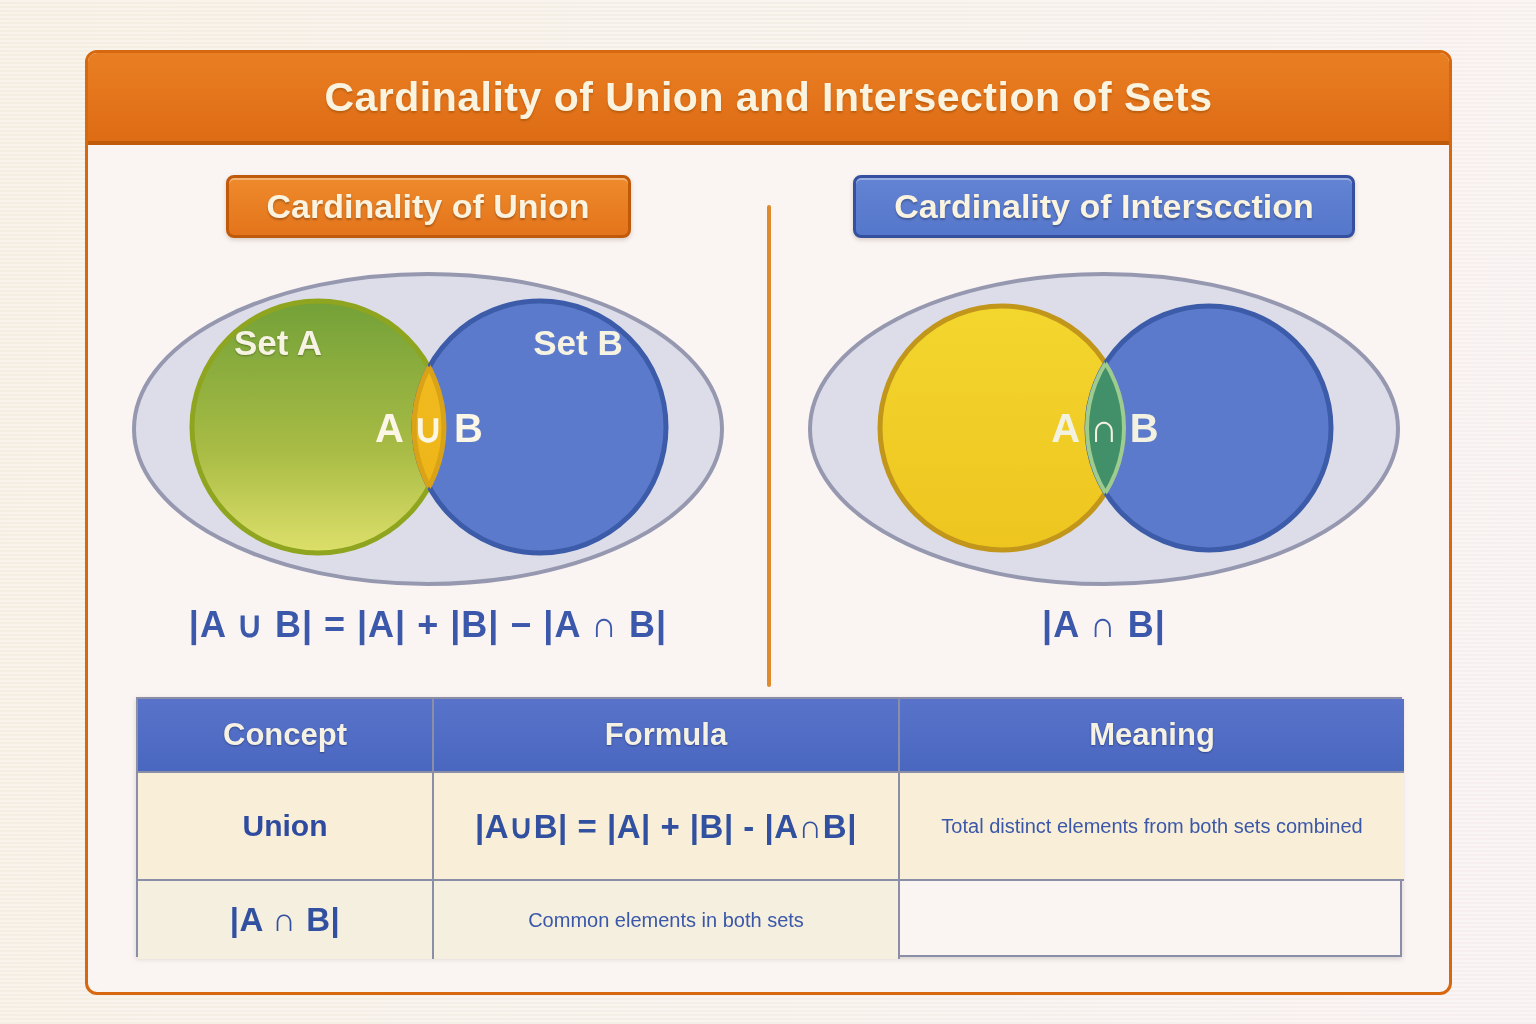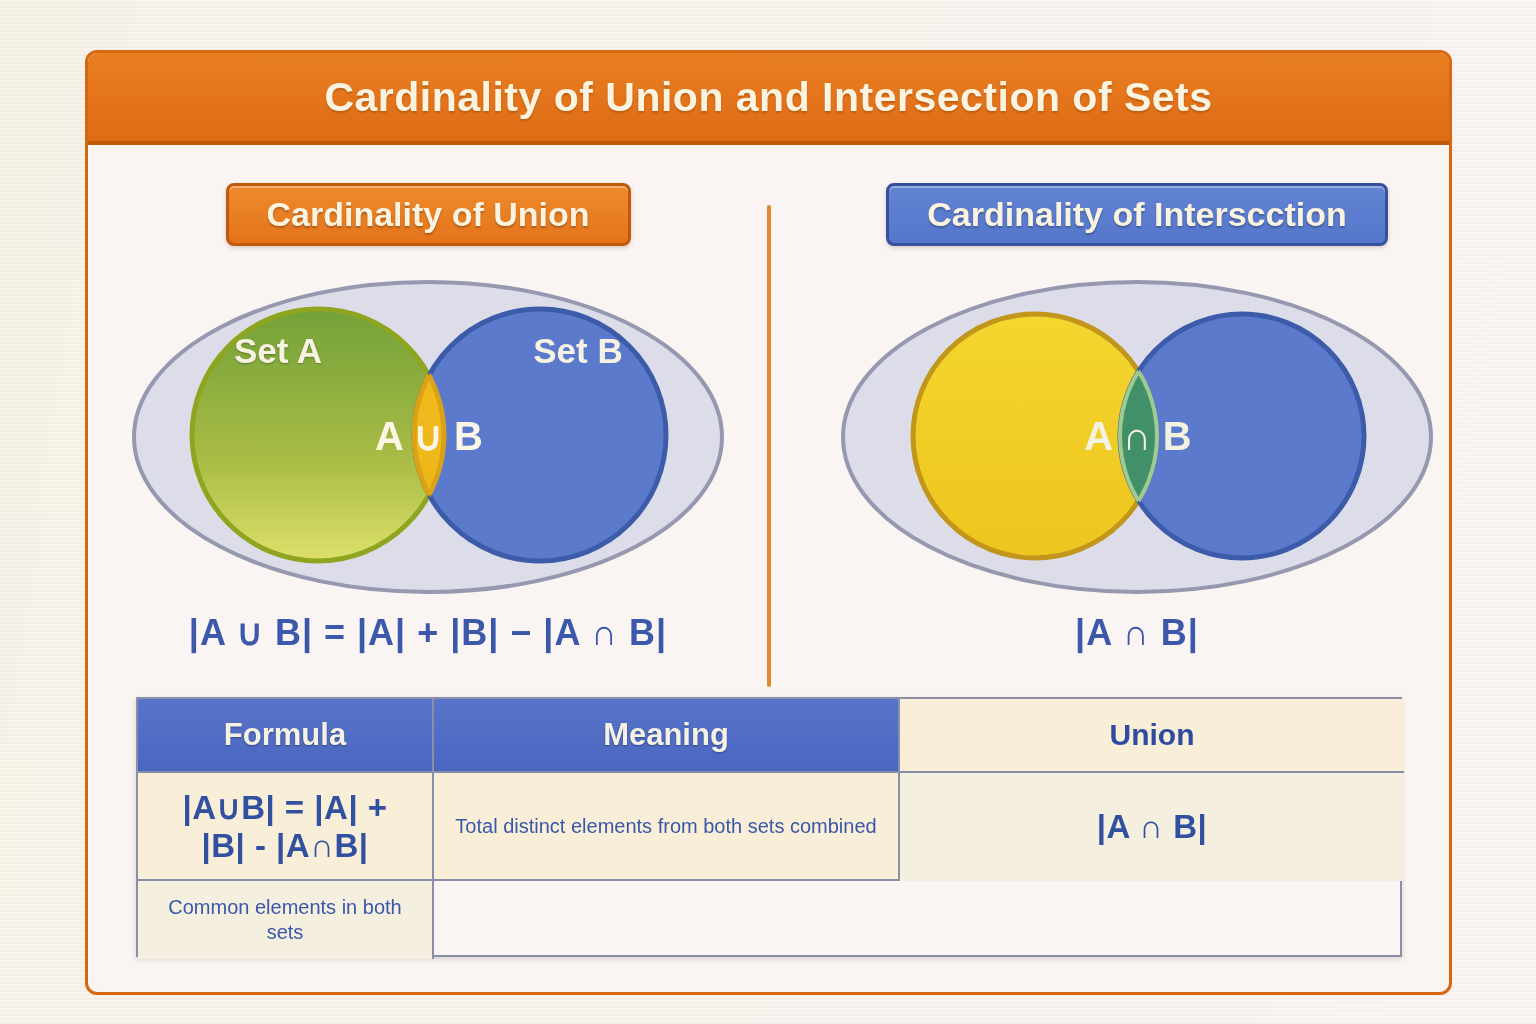--- a/index.html
+++ b/index.html
@@ -26,24 +26,24 @@
     border-bottom:4px solid var(--orange-dark);
     border-radius:9px 9px 0 0;
     display:flex;align-items:center;justify-content:center;
   }
   .banner h1{
     color:var(--cream-text);font-size:41px;font-weight:bold;letter-spacing:.5px;
     text-shadow:0 2px 2px rgba(140,70,0,.45);
   }
   .panel{position:absolute;top:96px;width:680px;height:560px;display:flex;flex-direction:column;align-items:center;}
   .panel.left{left:0;}
-  .panel.right{left:709px;text-align:right;}
+  .panel.right{left:676px;text-align:right;}
   .divider{position:absolute;left:679px;top:152px;width:4px;height:482px;background:#E08A2E;border-radius:2px;}
   .badge{
-    margin-top:34px;padding:9px 38px;border-radius:8px;
+    margin-top:26px;padding:9px 38px;border-radius:8px;
     font-size:34px;font-weight:bold;color:var(--cream-text);
     text-shadow:0 2px 2px rgba(0,0,0,.25);
     box-shadow:inset 0 2px 0 rgba(255,255,255,.35),0 2px 4px rgba(120,90,60,.25);
   }
   .badge.orange{background:linear-gradient(180deg,#EE8A2C,var(--orange));border:3px solid var(--orange-dark);}
   .badge.blue{background:linear-gradient(180deg,#6383D3,var(--blue));border:3px solid var(--blue-dark);}
   .venn{margin-top:32px;}
   .formula{
     margin-top:16px;font-size:36px;font-weight:bold;color:var(--formula-blue);letter-spacing:1px;
   }
@@ -144,20 +144,21 @@
         <g clip-path="url(#clipD)">
           <circle cx="198" cy="158" r="122" fill="none" stroke="#9ECC8E" stroke-width="4"></circle>
         </g>
         <text x="301" y="172" text-anchor="middle" font-size="40" font-weight="bold" fill="#F3F2E0">A ∩ B</text>
       </svg>
 
       <div class="formula">|A ∩ B|</div>
     </div>
 
     <div class="set-table">
+      <div class="cell head">Concept</div>
       <div class="cell head">Formula</div>
       <div class="cell head">Meaning</div>
 
       <div class="cell body1">
         <span class="concept">Union</span>
       </div>
       <div class="cell body1">
         <span class="tformula">|A∪B| = |A| + |B| - |A∩B|</span>
       </div>
       <div class="cell body1">

